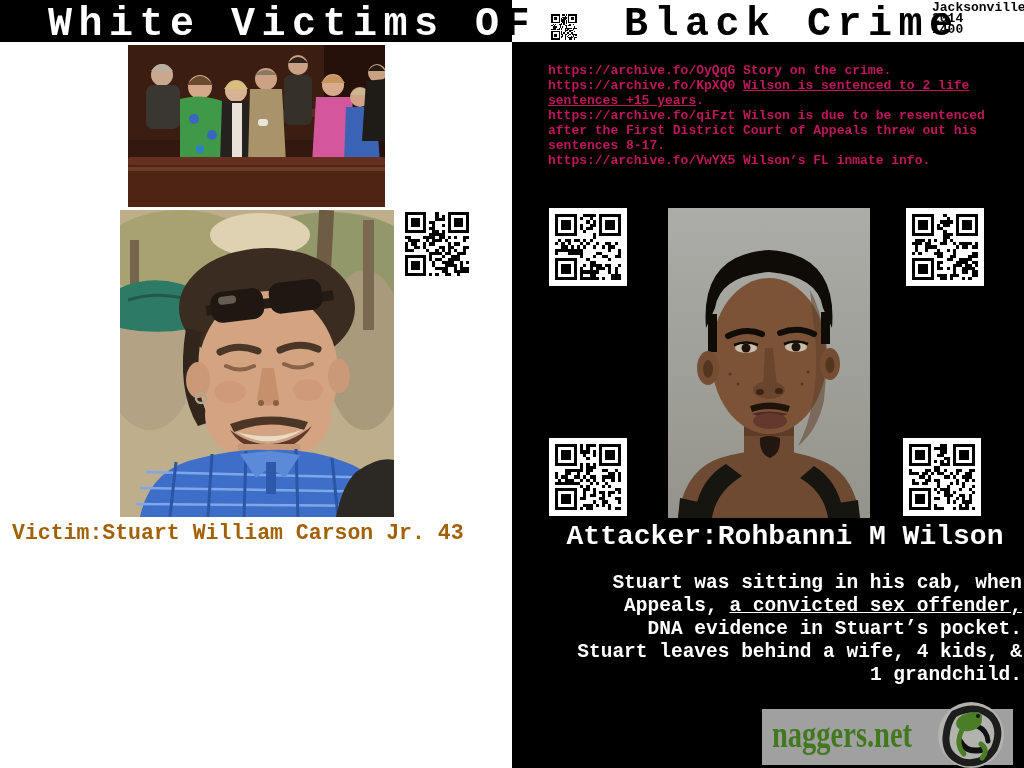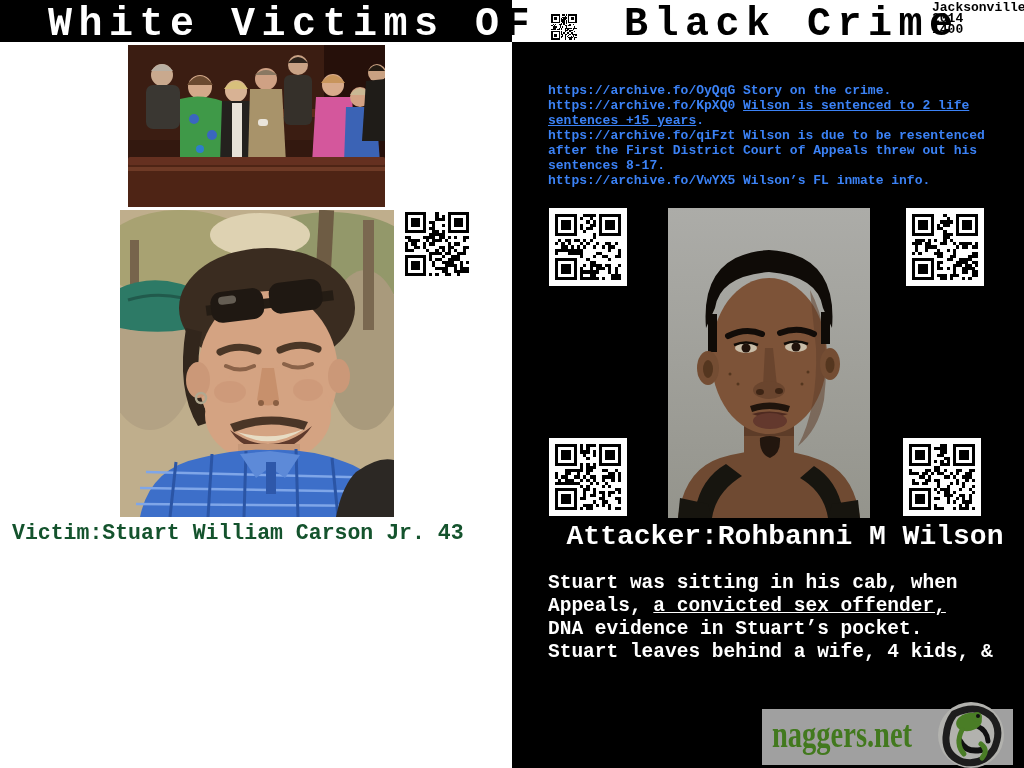--- a/index.html
+++ b/index.html
@@ -15,34 +15,34 @@
   .title-black{color:#000;clip-path:inset(-8px -8px -8px 455px);}
   .tgap{display:inline-block;width:88px;}
   .qr{background:#fff;}
   .qr-title{position:absolute;left:549px;top:12px;width:30px;height:30px;}
   .corner{position:absolute;left:932px;top:2px;width:92px;text-align:left;
           font-size:13px;line-height:11px;color:#000;}
   
   .photo-courtroom{position:absolute;left:128px;top:45px;width:257px;height:162px;}
   .photo-victim{position:absolute;left:120px;top:210px;width:274px;height:307px;}
   .qr-left{position:absolute;left:399px;top:206px;width:76px;height:76px;}
-  .victim-caption{position:absolute;left:12px;top:521px;font-size:21.5px;color:#14532d;white-space:pre;}
+  .victim-caption{position:absolute;left:12px;top:521px;font-size:21.5px;color:#a16207;white-space:pre;}
   .obituary{position:absolute;left:0;top:639px;width:477px;text-align:center;
             font-size:20px;line-height:24px;color:#000;}
   
-  .links{position:absolute;left:548px;top:63px;font-size:13px;line-height:15px;color:#3b82f6;margin-top:20px;}
+  .links{position:absolute;left:548px;top:63px;font-size:13px;line-height:15px;color:#be185d;}
   .line{white-space:pre;}
   .u{text-decoration:underline;}
   .rqr{position:absolute;width:78px;height:78px;}
   .rqr-tl{left:549px;top:208px;} .rqr-tr{left:906px;top:208px;}
   .rqr-bl{left:549px;top:438px;} .rqr-br{left:903px;top:438px;}
   .mugshot{position:absolute;left:668px;top:208px;width:202px;height:310px;}
   .attacker-caption{position:absolute;left:548px;top:521px;width:474px;text-align:center;
                     font-size:28px;color:#fff;white-space:pre;}
-  .story{position:absolute;left:548px;top:572px;width:474px;text-align:left;
+  .story{position:absolute;left:548px;top:572px;width:474px;text-align:right;
          font-size:19.5px;line-height:23px;color:#fff;}
   
   .wm-box{position:absolute;left:762px;top:709px;width:251px;height:56px;
           background:rgba(205,205,205,0.78);}
   .wm-text{position:absolute;left:772px;top:714px;font-family:"Liberation Serif","DejaVu Serif",serif;
            font-weight:bold;font-size:38px;line-height:40px;transform:scale(0.75,1);
            transform-origin:left top;color:#42791e;}
   .wm-logo{position:absolute;left:936px;top:700px;width:70px;height:70px;}
   svg{display:block;}
 </style>
@@ -1017,20 +1017,21 @@
     </svg>
   </div>
 
   <div class="attacker-caption">Attacker:Rohbanni M Wilson</div>
 
   <div class="story">
       <div class="line"><span>Stuart was sitting in his cab, when</span></div>
       <div class="line"><span>Appeals, </span><span class="u">a convicted sex offender,</span></div>
       <div class="line"><span>DNA evidence in Stuart’s pocket.</span></div>
       <div class="line"><span>Stuart leaves behind a wife, 4 kids, &amp;</span></div>
+      <div class="line"><span>1 grandchild.</span></div>
     </div>
 
   <div class="wm-box"></div>
   <div class="wm-text" style="color: rgb(66, 121, 30);">naggers.net</div>
   <div class="wm-logo">
     <svg viewBox="0 0 70 70" width="100%" height="100%" xmlns="http://www.w3.org/2000/svg">
       <circle cx="35" cy="35" r="33" fill="#b2b2ae"></circle>
       <path d="M18 14 Q40 3 55 16 Q67 29 58 49 Q47 66 27 62 Q9 56 10 37 Q11 23 18 14 Z" fill="none" stroke="#101010" stroke-width="7" stroke-linecap="round" opacity="0.92"></path>
       <path d="M24 41 Q30 53 45 50" stroke="#101010" stroke-width="6" fill="none" stroke-linecap="round"></path>
       <path d="M41 26 Q51 30 52 41" stroke="#101010" stroke-width="5" fill="none" stroke-linecap="round"></path>

